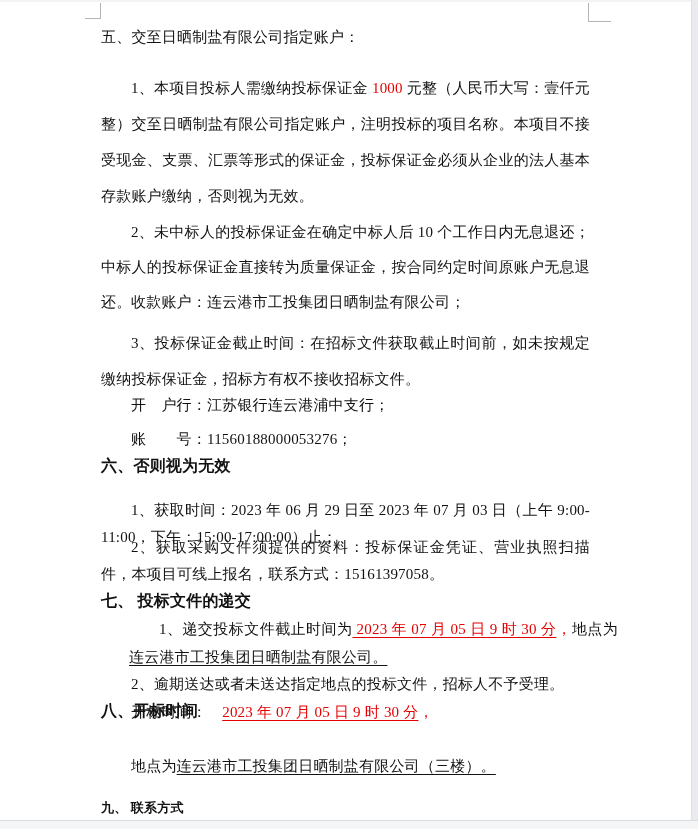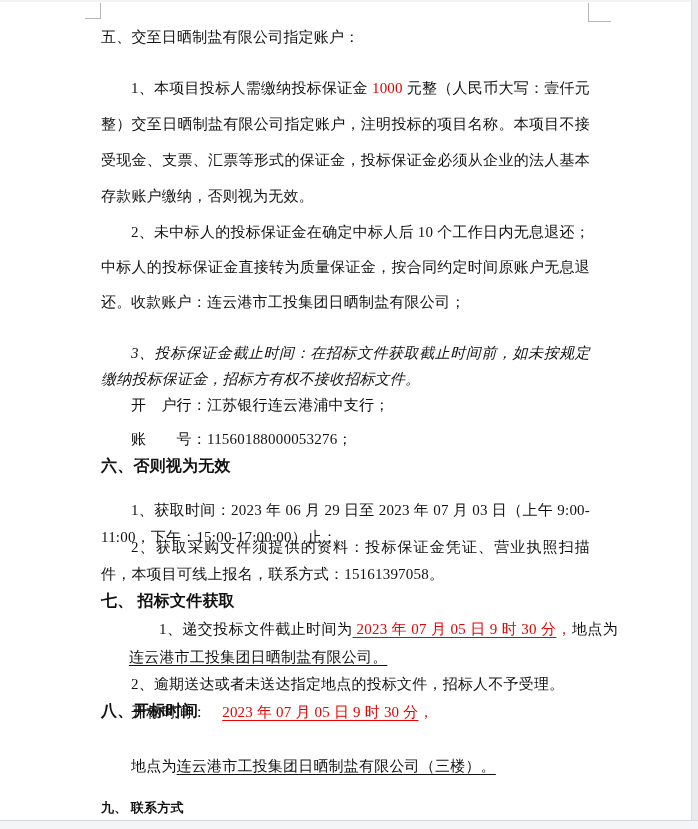--- a/index.html
+++ b/index.html
@@ -24,21 +24,21 @@
     text-align:justify;
   }
   .para span{text-decoration-thickness:1px;}
   .red{color:var(--accent-red,#e60000);}
   .u{text-decoration:underline;text-underline-offset:3px;}
 
   .sec5-title{top:26px;line-height:22px;}
   .p2 {top:70px; line-height:36px;text-indent:2em;}
   .p3 {top:215px;line-height:35px;text-indent:2em;}
   .p4 {top:285px;line-height:35px;text-indent:2em;}
-  .p5 {top:340px;line-height:26px;text-indent:2em;font-style:italic;}
+  .p5 {top:325px;line-height:36px;text-indent:2em;}
   .p6 {top:388px;line-height:35px;text-indent:2em;}
   .p7 {top:422px;line-height:35px;text-indent:2em;}
   .h6 {top:456px;line-height:20px;font-weight:700;font-size:16px;}
   .p8 {top:497px;line-height:27px;text-indent:2em;}
   .p9 {top:534px;line-height:27px;text-indent:2em;}
   .h7 {top:591px;line-height:20px;font-weight:700;font-size:16px;}
   .p10{top:615px;line-height:28px;text-indent:2em;margin-left:28px;}
   .p11{top:671px;line-height:27px;text-indent:2em;}
   .h8 {top:701px;line-height:20px;font-weight:700;font-size:16px;}
   .p12{top:699px;line-height:27px;text-indent:2em;}
@@ -58,20 +58,20 @@
     <div class="para sec5-title"><span>五、交至日晒制盐有限公司指定账户：</span></div>
     <div class="para p2"><span>1、本项目投标人需缴纳投标保证金 </span><span class="red">1000</span><span> 元整（人民币大写：壹仟元整）交至日晒制盐有限公司指定账户，注明投标的项目名称。本项目不接受现金、支票、汇票等形式的保证金，投标保证金必须从企业的法人基本存款账户缴纳，否则视为无效。</span></div>
     <div class="para p3"><span>2、未中标人的投标保证金在确定中标人后 10 个工作日内无息退还；中标人的投标保证金直接转为质量保证金，按合同约定时间原账户无息退还。</span></div>
     <div class="para p4"><span>收款账户：连云港市工投集团日晒制盐有限公司；</span></div>
     <div class="para p5"><span>3、投标保证金截止时间：在招标文件获取截止时间前，如未按规定缴纳投标保证金，招标方有权不接收招标文件。</span></div>
     <div class="para p6"><span>开　户行：江苏银行连云港浦中支行；</span></div>
     <div class="para p7"><span>账　　号：11560188000053276；</span></div>
     <div class="para h6"><span>六、否则视为无效</span></div>
     <div class="para p8"><span>1、获取时间：2023 年 06 月 29 日至 2023 年 07 月 03 日（上午 9:00-11:00，下午：15:00-17:00:00）止；</span></div>
     <div class="para p9"><span>2、获取采购文件须提供的资料：投标保证金凭证、营业执照扫描件，本项目可线上报名，联系方式：15161397058。</span></div>
-    <div class="para h7"><span>七、 招标文件获取</span></div>
+    <div class="para h7"><span>七、 投标文件的递交</span></div>
     <div class="para p10"><span>1、递交投标文件截止时间为</span><span class="red u"> 2023 年 07 月 05 日 9 时 30 分</span><span class="red">，</span><span>地点为</span><span class="u">连云港市工投集团日晒制盐有限公司。</span></div>
     <div class="para p11"><span>2、逾期送达或者未送达指定地点的投标文件，招标人不予受理。</span></div>
     <div class="para h8"><span>八、开标时间</span></div>
     <div class="para p12"><span>开标时间：　</span><span class="red u">2023 年 07 月 05 日 9 时 30 分</span><span class="red">，</span></div>
     <div class="para p13"><span>地点为</span><span class="u">连云港市工投集团日晒制盐有限公司（三楼）。</span></div>
     <div class="para h9"><span>九、 联系方式</span></div>
   </div>
 
 </body></html>

